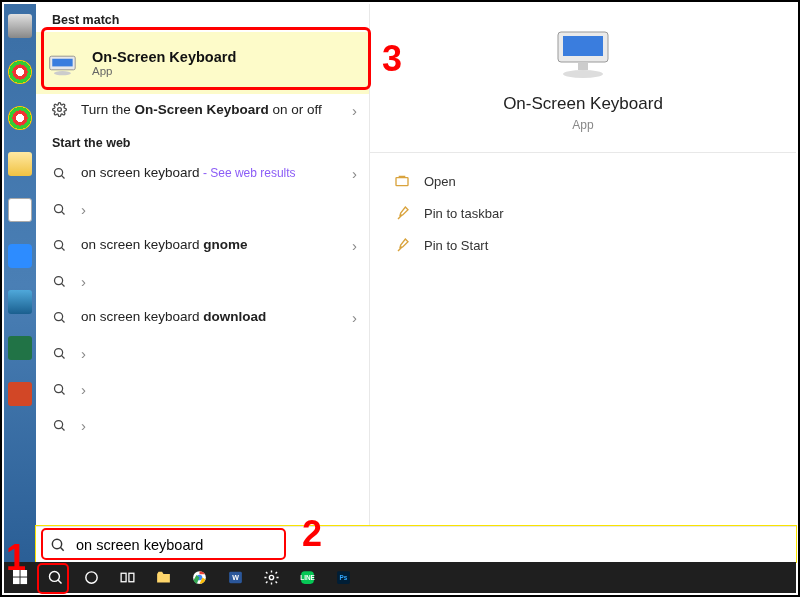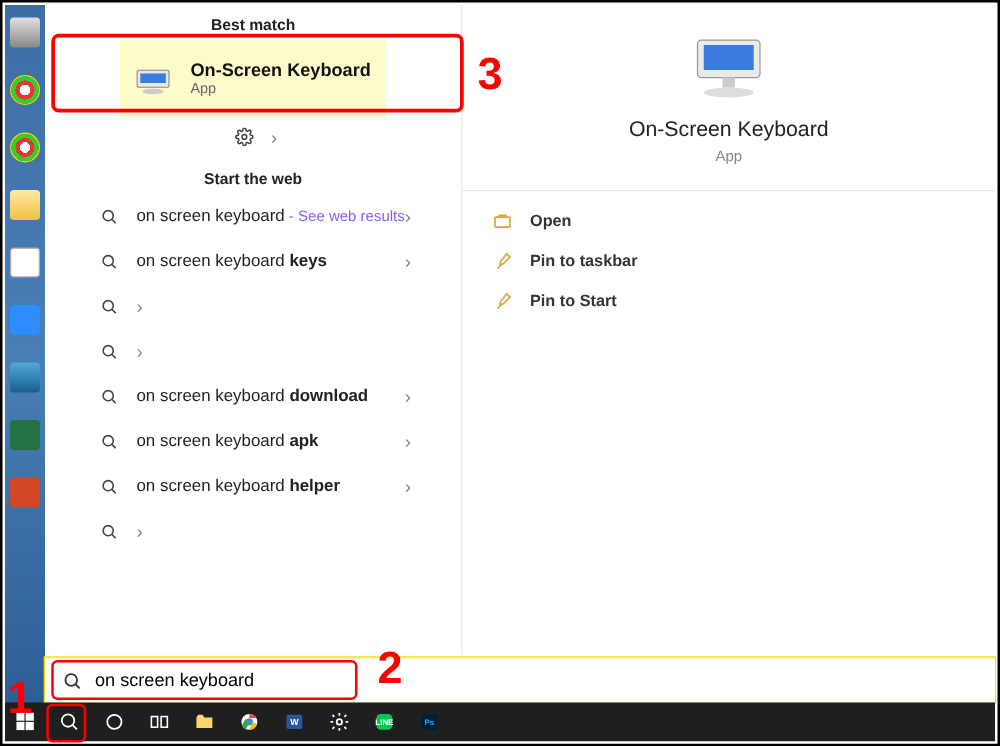--- a/index.html
+++ b/index.html
@@ -21,21 +21,21 @@
   .di-zoom { background: #2d8cff; border-radius: 4px; }
   .di-water { background: linear-gradient(#4fa8da,#1a5f8f); }
   .di-excel { background: #217346; }
   .di-ppt { background: #d24726; }
 
   
   .panel {
     position: absolute; left: 34px; top: 2px; width: 760px; height: 564px; background: #fff;
     display: flex;
   }
-  .left-col { width: 334px; border-right: 1px solid #e8e8e8; display: flex; flex-direction: column; align-items: center; }
+  .left-col { width: 334px; border-right: 1px solid #e8e8e8; display: flex; flex-direction: column; }
   .right-col { flex: 1; display: flex; flex-direction: column; }
 
   .section-header { font-size: 12.5px; font-weight: 600; padding: 9px 16px 5px; color: #222; }
   .best-match {
     display: flex; align-items: center; padding: 8px 12px; background: #fdfbc9;
     height: 62px; position: relative;
   }
   .best-match .bm-icon { width: 34px; height: 28px; margin-right: 10px; position: relative; }
   .bm-icon svg { width: 100%; height: 100%; }
   .bm-text { display: flex; flex-direction: column; }
@@ -58,21 +58,21 @@
   
   .preview {
     display: flex; flex-direction: column; align-items: center; padding: 22px 0 20px;
     border-bottom: 1px solid #e8e8e8;
   }
   .preview .pv-icon { width: 70px; height: 56px; margin-bottom: 12px; }
   .preview .pv-title { font-size: 17px; color: #222; margin-bottom: 4px; }
   .preview .pv-sub { font-size: 12px; color: #888; }
 
   .actions { padding: 10px 0; }
-  .action-row { display: flex; align-items: flex-start; padding: 6px 24px; height: 32px; cursor: pointer; font-weight: bold; }
+  .action-row { display: flex; align-items: flex-end; padding: 6px 24px; height: 32px; cursor: pointer; }
   .action-row .act-icon { width: 16px; height: 16px; margin-right: 14px; color: #d9a33d; }
   .action-row .act-text { font-size: 13px; color: #333; }
 
   
   .search-bar {
     position: absolute; left: 34px; bottom: 33px; height: 36px; width: 760px;
     background: #fff; border-top: 1px solid #e6e6e6; display: flex; align-items: center;
     padding: 0 14px; outline: 1px solid #f9e400;
   }
   .search-bar .mag { width: 16px; height: 16px; margin-right: 10px; color: #333; }
@@ -127,47 +127,48 @@
         <div class="bm-sub">App</div>
       </div>
     </div>
 
 
     <div class="list-row setting-row">
       <svg class="row-icon" viewBox="0 0 24 24" fill="none" stroke="currentColor" stroke-width="2">
           <circle cx="12" cy="12" r="3"></circle>
           <path d="M19.4 15a1.7 1.7 0 0 0 .3 1.8l.1.1a2 2 0 1 1-2.8 2.8l-.1-.1a1.7 1.7 0 0 0-1.8-.3 1.7 1.7 0 0 0-1 1.5V21a2 2 0 0 1-4 0v-.1a1.7 1.7 0 0 0-1-1.5 1.7 1.7 0 0 0-1.8.3l-.1.1a2 2 0 1 1-2.8-2.8l.1-.1a1.7 1.7 0 0 0 .3-1.8 1.7 1.7 0 0 0-1.5-1H3a2 2 0 0 1 0-4h.1a1.7 1.7 0 0 0 1.5-1 1.7 1.7 0 0 0-.3-1.8l-.1-.1a2 2 0 1 1 2.8-2.8l.1.1a1.7 1.7 0 0 0 1.8.3H9a1.7 1.7 0 0 0 1-1.5V3a2 2 0 0 1 4 0v.1a1.7 1.7 0 0 0 1 1.5 1.7 1.7 0 0 0 1.8-.3l.1-.1a2 2 0 1 1 2.8 2.8l-.1.1a1.7 1.7 0 0 0-.3 1.8V9a1.7 1.7 0 0 0 1.5 1H21a2 2 0 0 1 0 4h-.1a1.7 1.7 0 0 0-1.5 1z"></path>
         </svg>
+      <div class="row-text"><span>Turn the </span><b>On-Screen Keyboard</b><span> on or off</span></div>
       <span class="chevron">›</span>
     </div>
 
     <div class="section-header">Start the web</div>
 
     <div id="web-list">
         <div class="list-row">
     <svg class="row-icon" viewBox="0 0 24 24" fill="none" stroke="currentColor" stroke-width="2">
             <circle cx="10.5" cy="10.5" r="6.5"></circle>
             <line x1="20" y1="20" x2="15" y2="15"></line>
           </svg>
     <div class="row-text">on screen keyboard<b></b><small> - See web results</small></div>
     <span class="chevron">›</span>
         </div>
         <div class="list-row">
     <svg class="row-icon" viewBox="0 0 24 24" fill="none" stroke="currentColor" stroke-width="2">
             <circle cx="10.5" cy="10.5" r="6.5"></circle>
             <line x1="20" y1="20" x2="15" y2="15"></line>
           </svg>
-    <div class="row-text">on screen keyboard <b>keys</b><small></small></div>
-    <span class="chevron">›</span>
-        </div>
-        <div class="list-row">
-    <svg class="row-icon" viewBox="0 0 24 24" fill="none" stroke="currentColor" stroke-width="2">
-            <circle cx="10.5" cy="10.5" r="6.5"></circle>
-            <line x1="20" y1="20" x2="15" y2="15"></line>
-          </svg>
+    <span class="chevron">›</span>
+        </div>
+        <div class="list-row">
+    <svg class="row-icon" viewBox="0 0 24 24" fill="none" stroke="currentColor" stroke-width="2">
+            <circle cx="10.5" cy="10.5" r="6.5"></circle>
+            <line x1="20" y1="20" x2="15" y2="15"></line>
+          </svg>
+    <div class="row-text">on screen keyboard <b>gnome</b><small></small></div>
     <span class="chevron">›</span>
         </div>
         <div class="list-row">
     <svg class="row-icon" viewBox="0 0 24 24" fill="none" stroke="currentColor" stroke-width="2">
             <circle cx="10.5" cy="10.5" r="6.5"></circle>
             <line x1="20" y1="20" x2="15" y2="15"></line>
           </svg>
     <span class="chevron">›</span>
         </div>
         <div class="list-row">
@@ -176,29 +177,27 @@
             <line x1="20" y1="20" x2="15" y2="15"></line>
           </svg>
     <div class="row-text">on screen keyboard <b>download</b><small></small></div>
     <span class="chevron">›</span>
         </div>
         <div class="list-row">
     <svg class="row-icon" viewBox="0 0 24 24" fill="none" stroke="currentColor" stroke-width="2">
             <circle cx="10.5" cy="10.5" r="6.5"></circle>
             <line x1="20" y1="20" x2="15" y2="15"></line>
           </svg>
-    <div class="row-text">on screen keyboard <b>apk</b><small></small></div>
-    <span class="chevron">›</span>
-        </div>
-        <div class="list-row">
-    <svg class="row-icon" viewBox="0 0 24 24" fill="none" stroke="currentColor" stroke-width="2">
-            <circle cx="10.5" cy="10.5" r="6.5"></circle>
-            <line x1="20" y1="20" x2="15" y2="15"></line>
-          </svg>
-    <div class="row-text">on screen keyboard <b>helper</b><small></small></div>
+    <span class="chevron">›</span>
+        </div>
+        <div class="list-row">
+    <svg class="row-icon" viewBox="0 0 24 24" fill="none" stroke="currentColor" stroke-width="2">
+            <circle cx="10.5" cy="10.5" r="6.5"></circle>
+            <line x1="20" y1="20" x2="15" y2="15"></line>
+          </svg>
     <span class="chevron">›</span>
         </div>
         <div class="list-row">
     <svg class="row-icon" viewBox="0 0 24 24" fill="none" stroke="currentColor" stroke-width="2">
             <circle cx="10.5" cy="10.5" r="6.5"></circle>
             <line x1="20" y1="20" x2="15" y2="15"></line>
           </svg>
     <span class="chevron">›</span>
         </div>
       </div>

